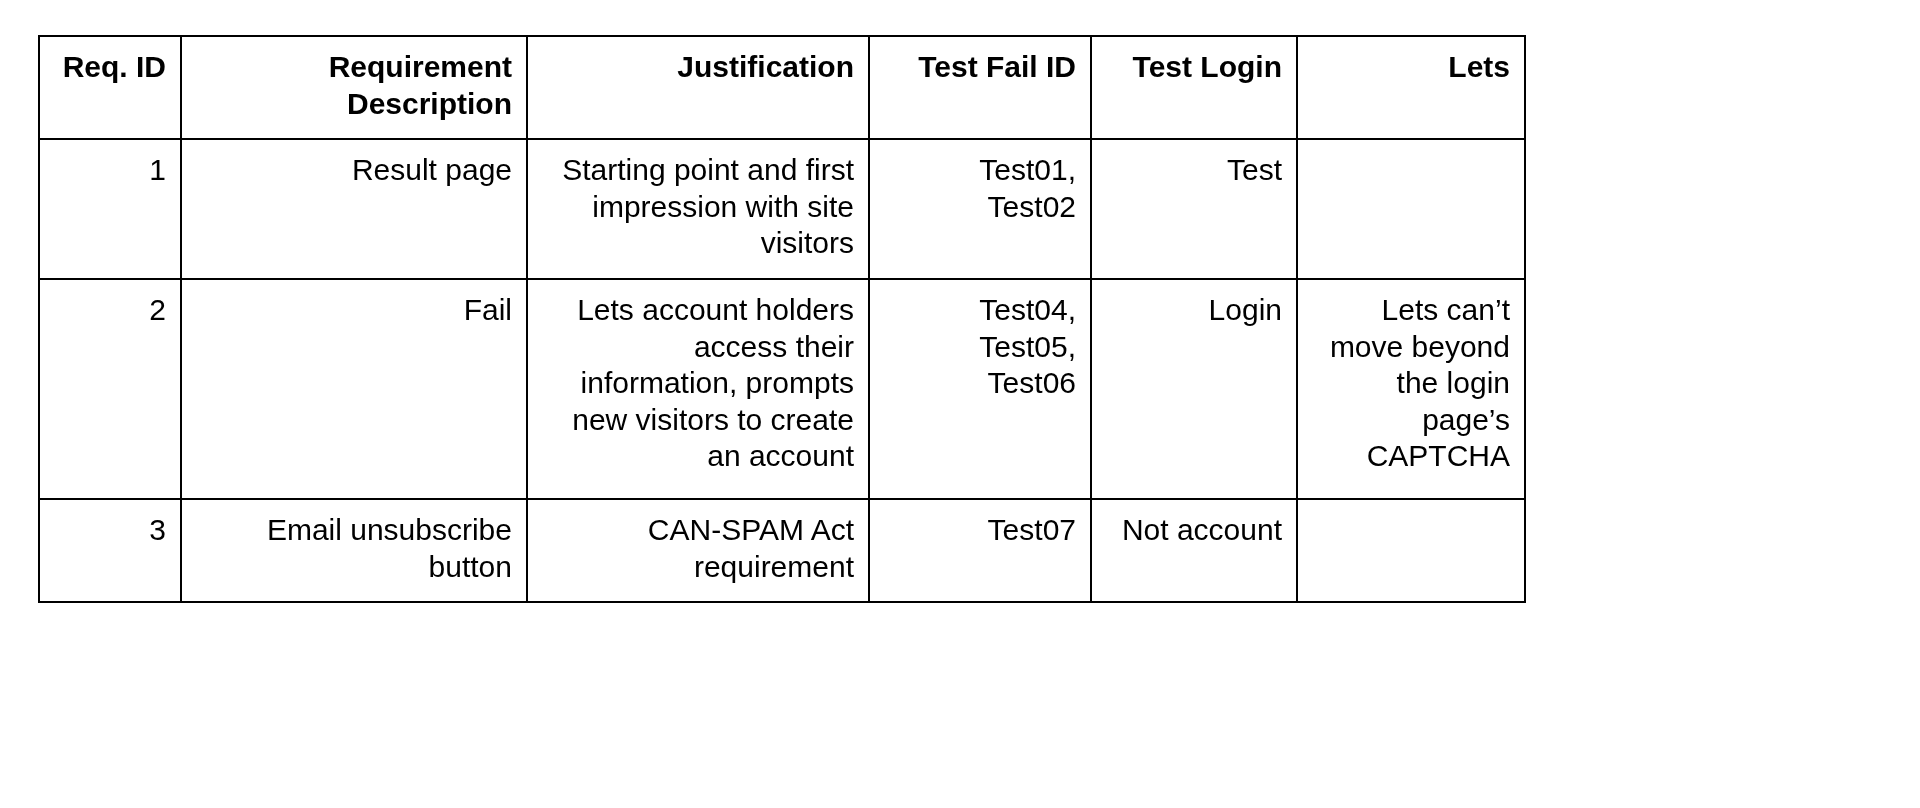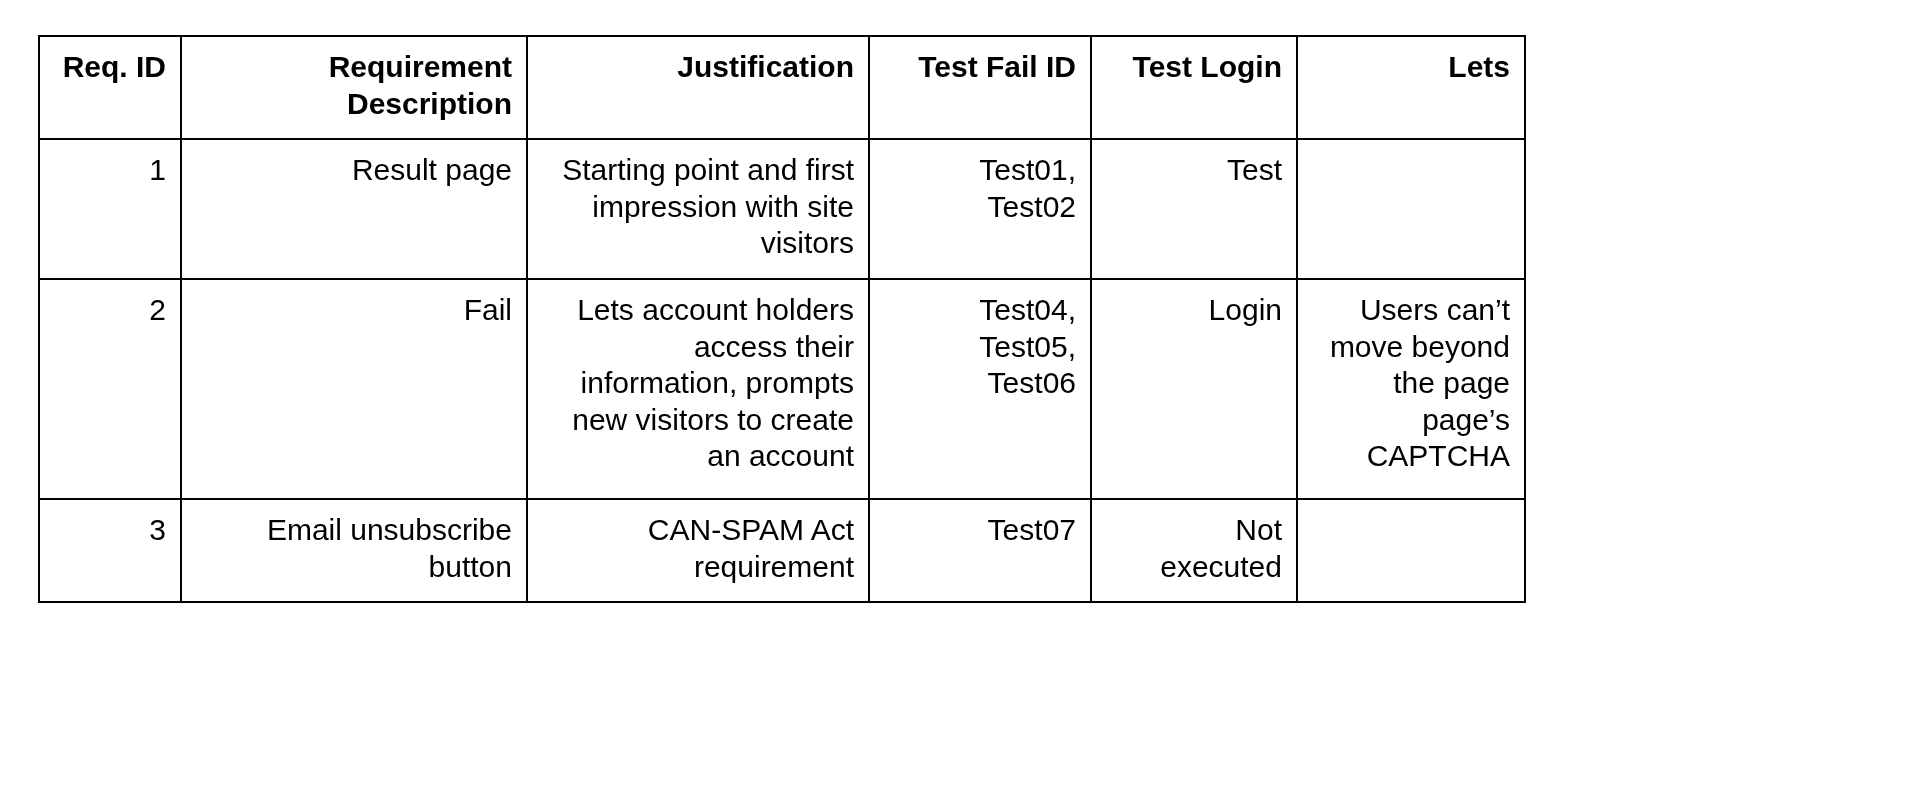--- a/index.html
+++ b/index.html
@@ -94,26 +94,26 @@
           <td>Test01, Test02</td>
           <td>Test</td>
           <td></td>
         </tr>
         <tr class="row-2">
           <td>2</td>
           <td>Fail</td>
           <td>Lets account holders access their information, prompts new visitors to create an account</td>
           <td>Test04, Test05, Test06</td>
           <td>Login</td>
-          <td>Users can’t move beyond the page page’s CAPTCHA</td>
+          <td>Lets can’t move beyond the login page’s CAPTCHA</td>
         </tr>
         <tr class="row-3">
           <td>3</td>
           <td>Email unsubscribe button</td>
           <td>CAN-SPAM Act requirement</td>
           <td>Test07</td>
-          <td>Not executed</td>
+          <td>Not account</td>
           <td></td>
         </tr>
       </tbody>
     </table>
   </div>
 </div>
 
 </body></html>

